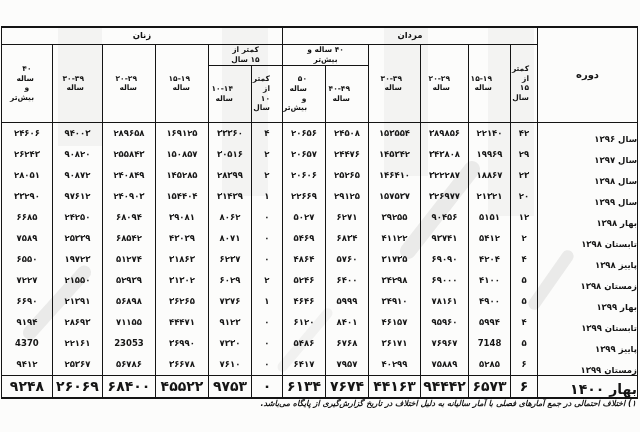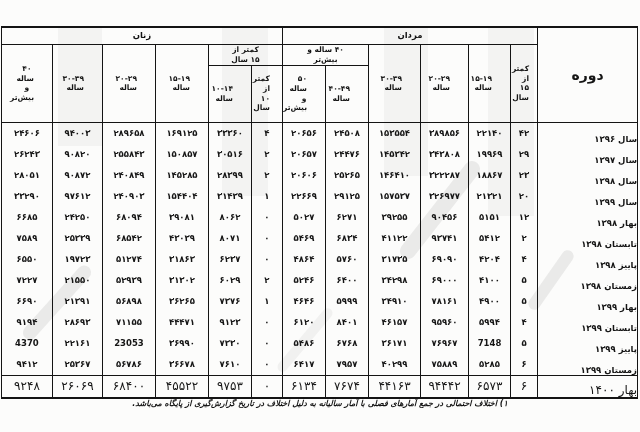--- a/index.html
+++ b/index.html
@@ -22,35 +22,35 @@
     border:1.5px solid #141414;border-top:2.5px solid #141414;border-bottom:2.5px solid #141414;
   }
   th{
     border:1px solid #141414;background:transparent;
     font-size:7.5px;font-weight:bold;text-align:center;vertical-align:middle;
     padding:0 18px;line-height:1.3;
   }
   .th-group{height:16px;font-size:8.5px;}
   .th-mid{height:16px;}
   .th-sub{height:56px;}
-  .th-period{font-size:14px;}
+  .th-period{font-size:10px;}
   tbody td{
     border-left:1px solid #141414;border-right:1px solid #141414;
     border-top:none;border-bottom:none;
     height:21px;padding:0;text-align:center;vertical-align:middle;
     font-size:8.5px;font-weight:bold;
   }
-  tr.bold-row td{font-weight:normal;font-size:12px;border-top:1px solid #141414;}
+  tr.bold-row td{font-weight:bold;font-size:14px;border-top:1px solid #141414;}
   
   .pwrap{display:flex;align-items:flex-end;height:21px;}
   .footnote{
     position:absolute;right:4px;left:4px;text-align:right;
     font-size:8px;font-style:italic;line-height:1.25;
   }
-  .fn1{top:399px;font-weight:bold;text-align:center;}
+  .fn1{top:399px;font-weight:bold;}
   .fn2{top:400px;font-weight:bold;margin-top:46px;}
 </style>
 </head>
 <body>
 
 <div class="page">
 
   <div class="band" style="left:488px;top:26px;width:46px;height:190px;"></div>
   <div class="band" style="left:384px;top:26px;width:44px;height:150px;"></div>
   <div class="band" style="left:222px;top:26px;width:46px;height:170px;"></div>

